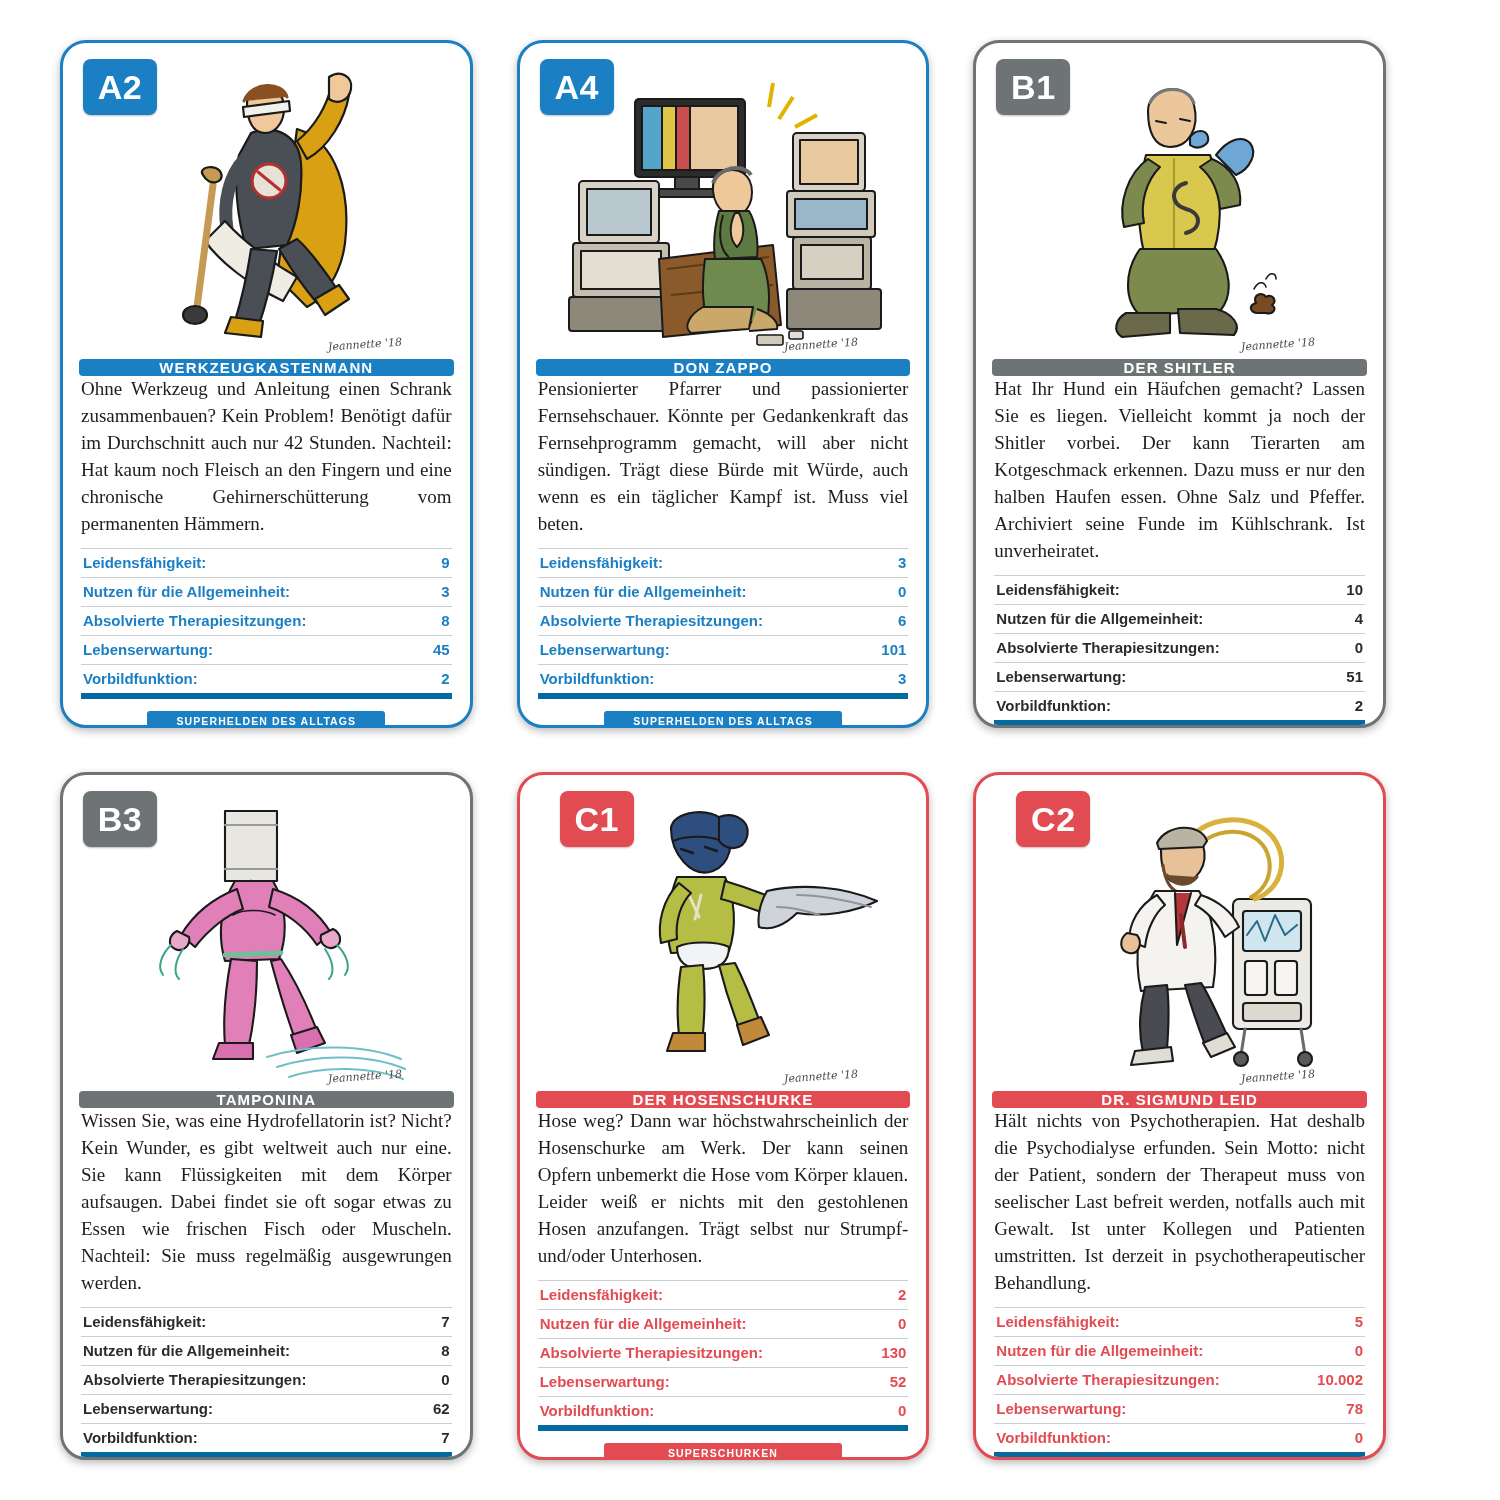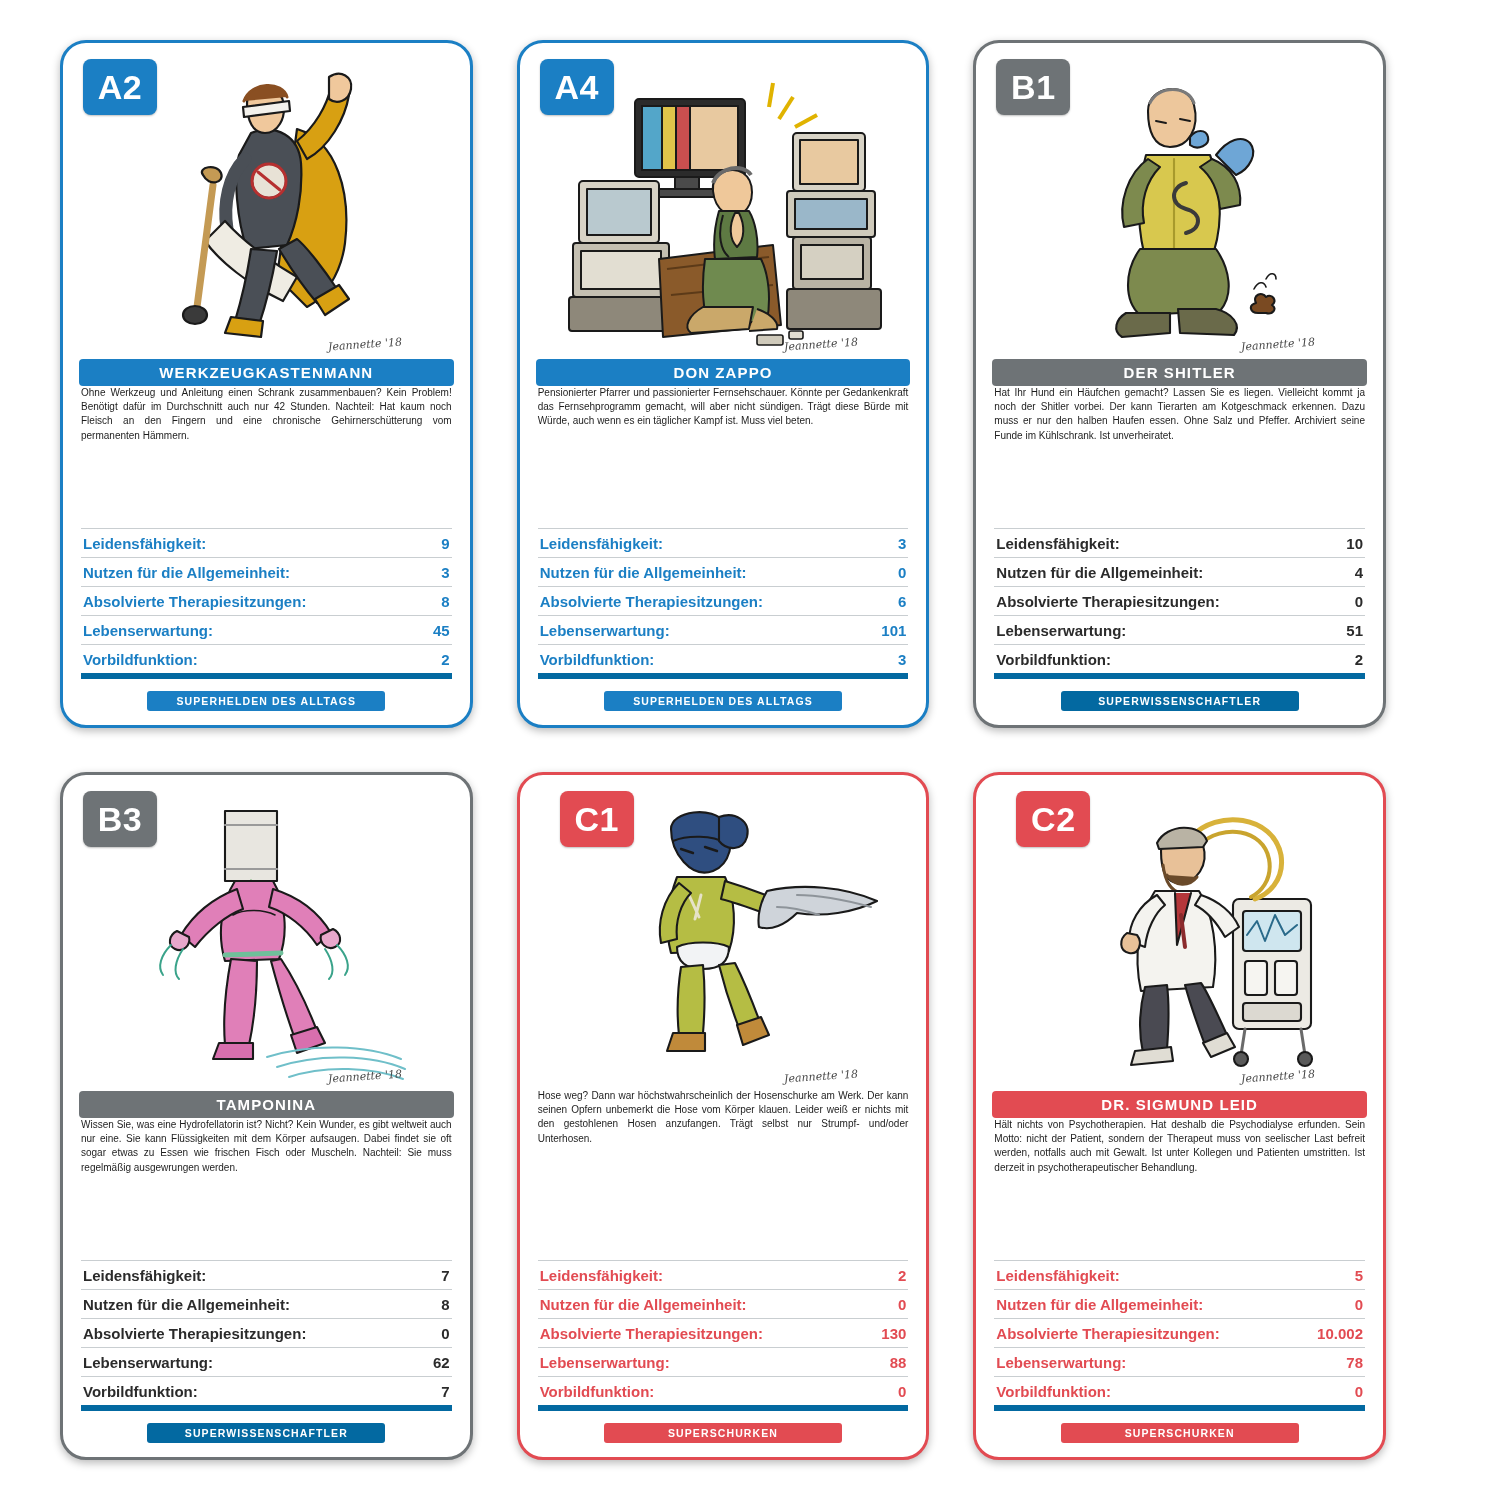--- a/index.html
+++ b/index.html
@@ -107,29 +107,30 @@
     font-weight: bold;
     letter-spacing: 1.1px;
     margin: 2px 0 0 0;
   }
   .theme-blue .name-bar { background: #1b7fc4; }
   .theme-gray .name-bar { background: #6e7376; }
   .theme-red  .name-bar { background: #e24b52; }
 
   
   .desc {
-    font-size: 10px;
+    font-size: 19px;
     line-height: 1.42;
     color: #1d1d1d;
     text-align: justify;
     text-align-last: left;
     padding: 0 2px;
     margin-bottom: 10px;
     flex: 0 0 auto;
     hyphens: manual;
+    font-family: Liberation Serif, serif;
   }
 
   
   .stats {
     margin-top: auto;
     padding: 0 2px;
   }
   .stat-row {
     display: flex;
     justify-content: space-between;
@@ -509,38 +510,39 @@
               <path d="M166 170 C172 194 180 218 188 238 L208 230 C200 208 190 184 182 168 Z" fill="#b5bd44"></path>
 
               <path d="M120 238 L152 238 L152 256 L114 256 Z" fill="#c08a3a"></path>
               <path d="M184 230 L208 222 L216 240 L190 250 Z" fill="#c08a3a"></path>
             </g>
           </svg>
         </div>
         <div class="sig">Jeannette '18</div>
       </div>
 
+      <div class="name-bar">DER HOSENSCHURKE</div>
       <div class="desc">Hose weg? Dann war höchstwahrscheinlich der Hosenschurke am Werk. Der kann seinen Opfern unbemerkt die Hose vom Körper klauen. Leider weiß er nichts mit den gestohlenen Hosen anzufangen. Trägt selbst nur Strumpf- und/oder Unterhosen.</div>
 
       <div class="stats">
         <div class="stat-row">
           <span>Leidensfähigkeit:</span>
           <span class="stat-value">2</span>
         </div>
         <div class="stat-row">
           <span>Nutzen für die Allgemeinheit:</span>
           <span class="stat-value">0</span>
         </div>
         <div class="stat-row">
           <span>Absolvierte Therapiesitzungen:</span>
           <span class="stat-value">130</span>
         </div>
         <div class="stat-row">
           <span>Lebenserwartung:</span>
-          <span class="stat-value">88</span>
+          <span class="stat-value">52</span>
         </div>
         <div class="stat-row">
           <span>Vorbildfunktion:</span>
           <span class="stat-value">0</span>
         </div>
       </div>
 
       <div class="footer">
         <div class="footer-tag">SUPERSCHURKEN</div>
       </div>

